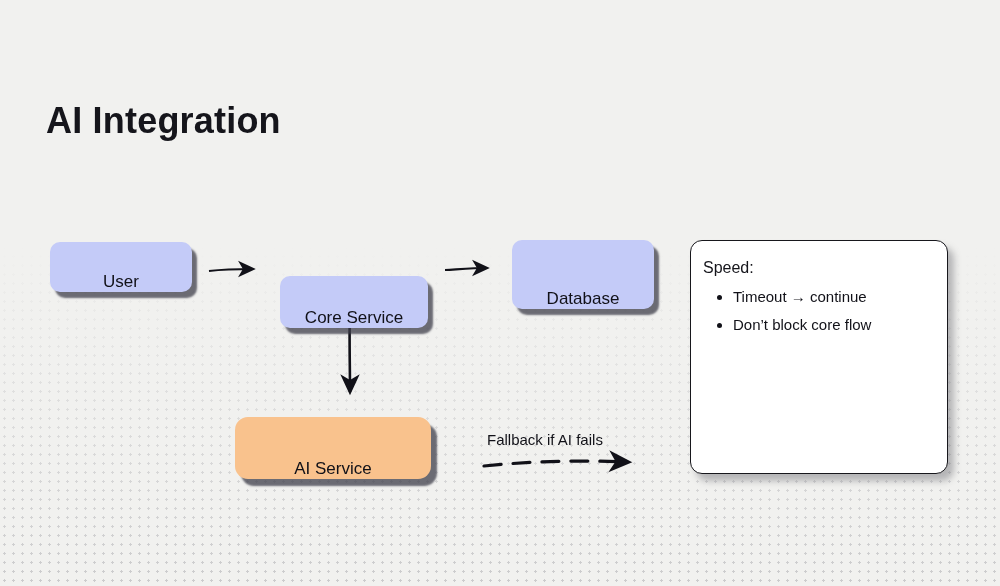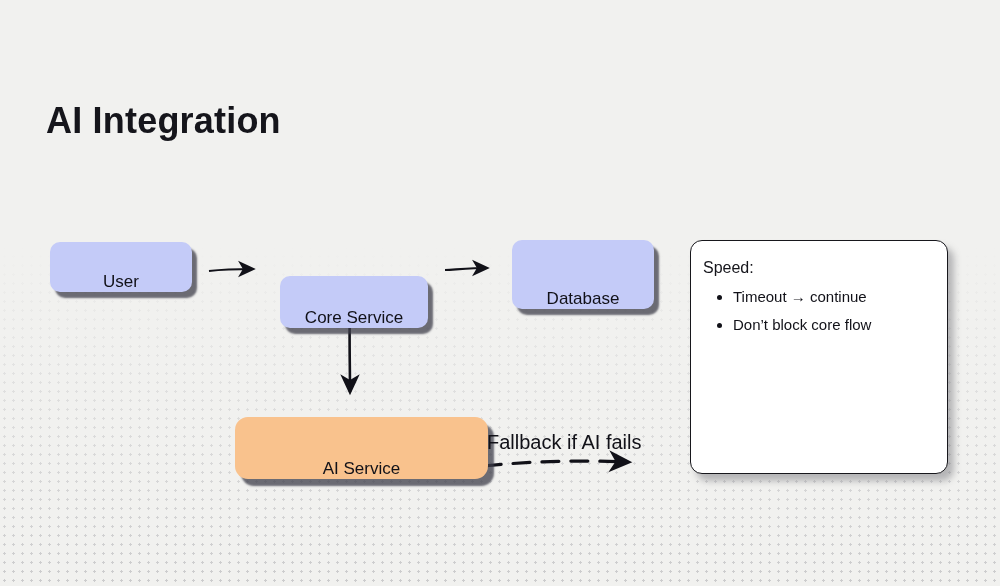--- a/index.html
+++ b/index.html
@@ -32,30 +32,30 @@
     display: flex; align-items: flex-end; justify-content: center;
     border-radius: 10px;
     font-size: 17px; color: #111118;
     box-shadow: 5px 6px 2px rgba(62,62,74,0.75);
   }
   .node-blue { background: #c4cbf8; }
   .node-user     { left: 50px;  top: 242px; width: 142px; height: 50px; }
   .node-core     { left: 280px; top: 240px; width: 148px; height: 52px; margin-top: 36px; }
   .node-database { left: 512px; top: 240px; width: 142px; height: 69px; }
   .node-ai {
-    left: 235px; top: 417px; width: 253px; height: 62px;
+    left: 235px; top: 417px; width: 196px; height: 62px;
     background: #f9c28d; border-radius: 13px;
     box-shadow: 6px 7px 2px rgba(62,62,74,0.75);
   }
 
   svg.arrows { position: absolute; inset: 0; width: 1000px; height: 586px; pointer-events: none; }
 
   .edge-label {
     position: absolute; left: 487px; top: 431px;
-    font-size: 20px; color: #111118;
+    font-size: 15px; color: #111118;
   }
 
   .notes-panel {
     position: absolute; left: 690px; top: 240px; width: 258px; height: 234px;
     background: #ffffff;
     border: 1.6px solid #17171c;
     border-radius: 12px;
     box-shadow: 6px 7px 7px rgba(70,70,78,0.35);
     padding: 18px 18px 14px 12px;
     color: #15151b;

